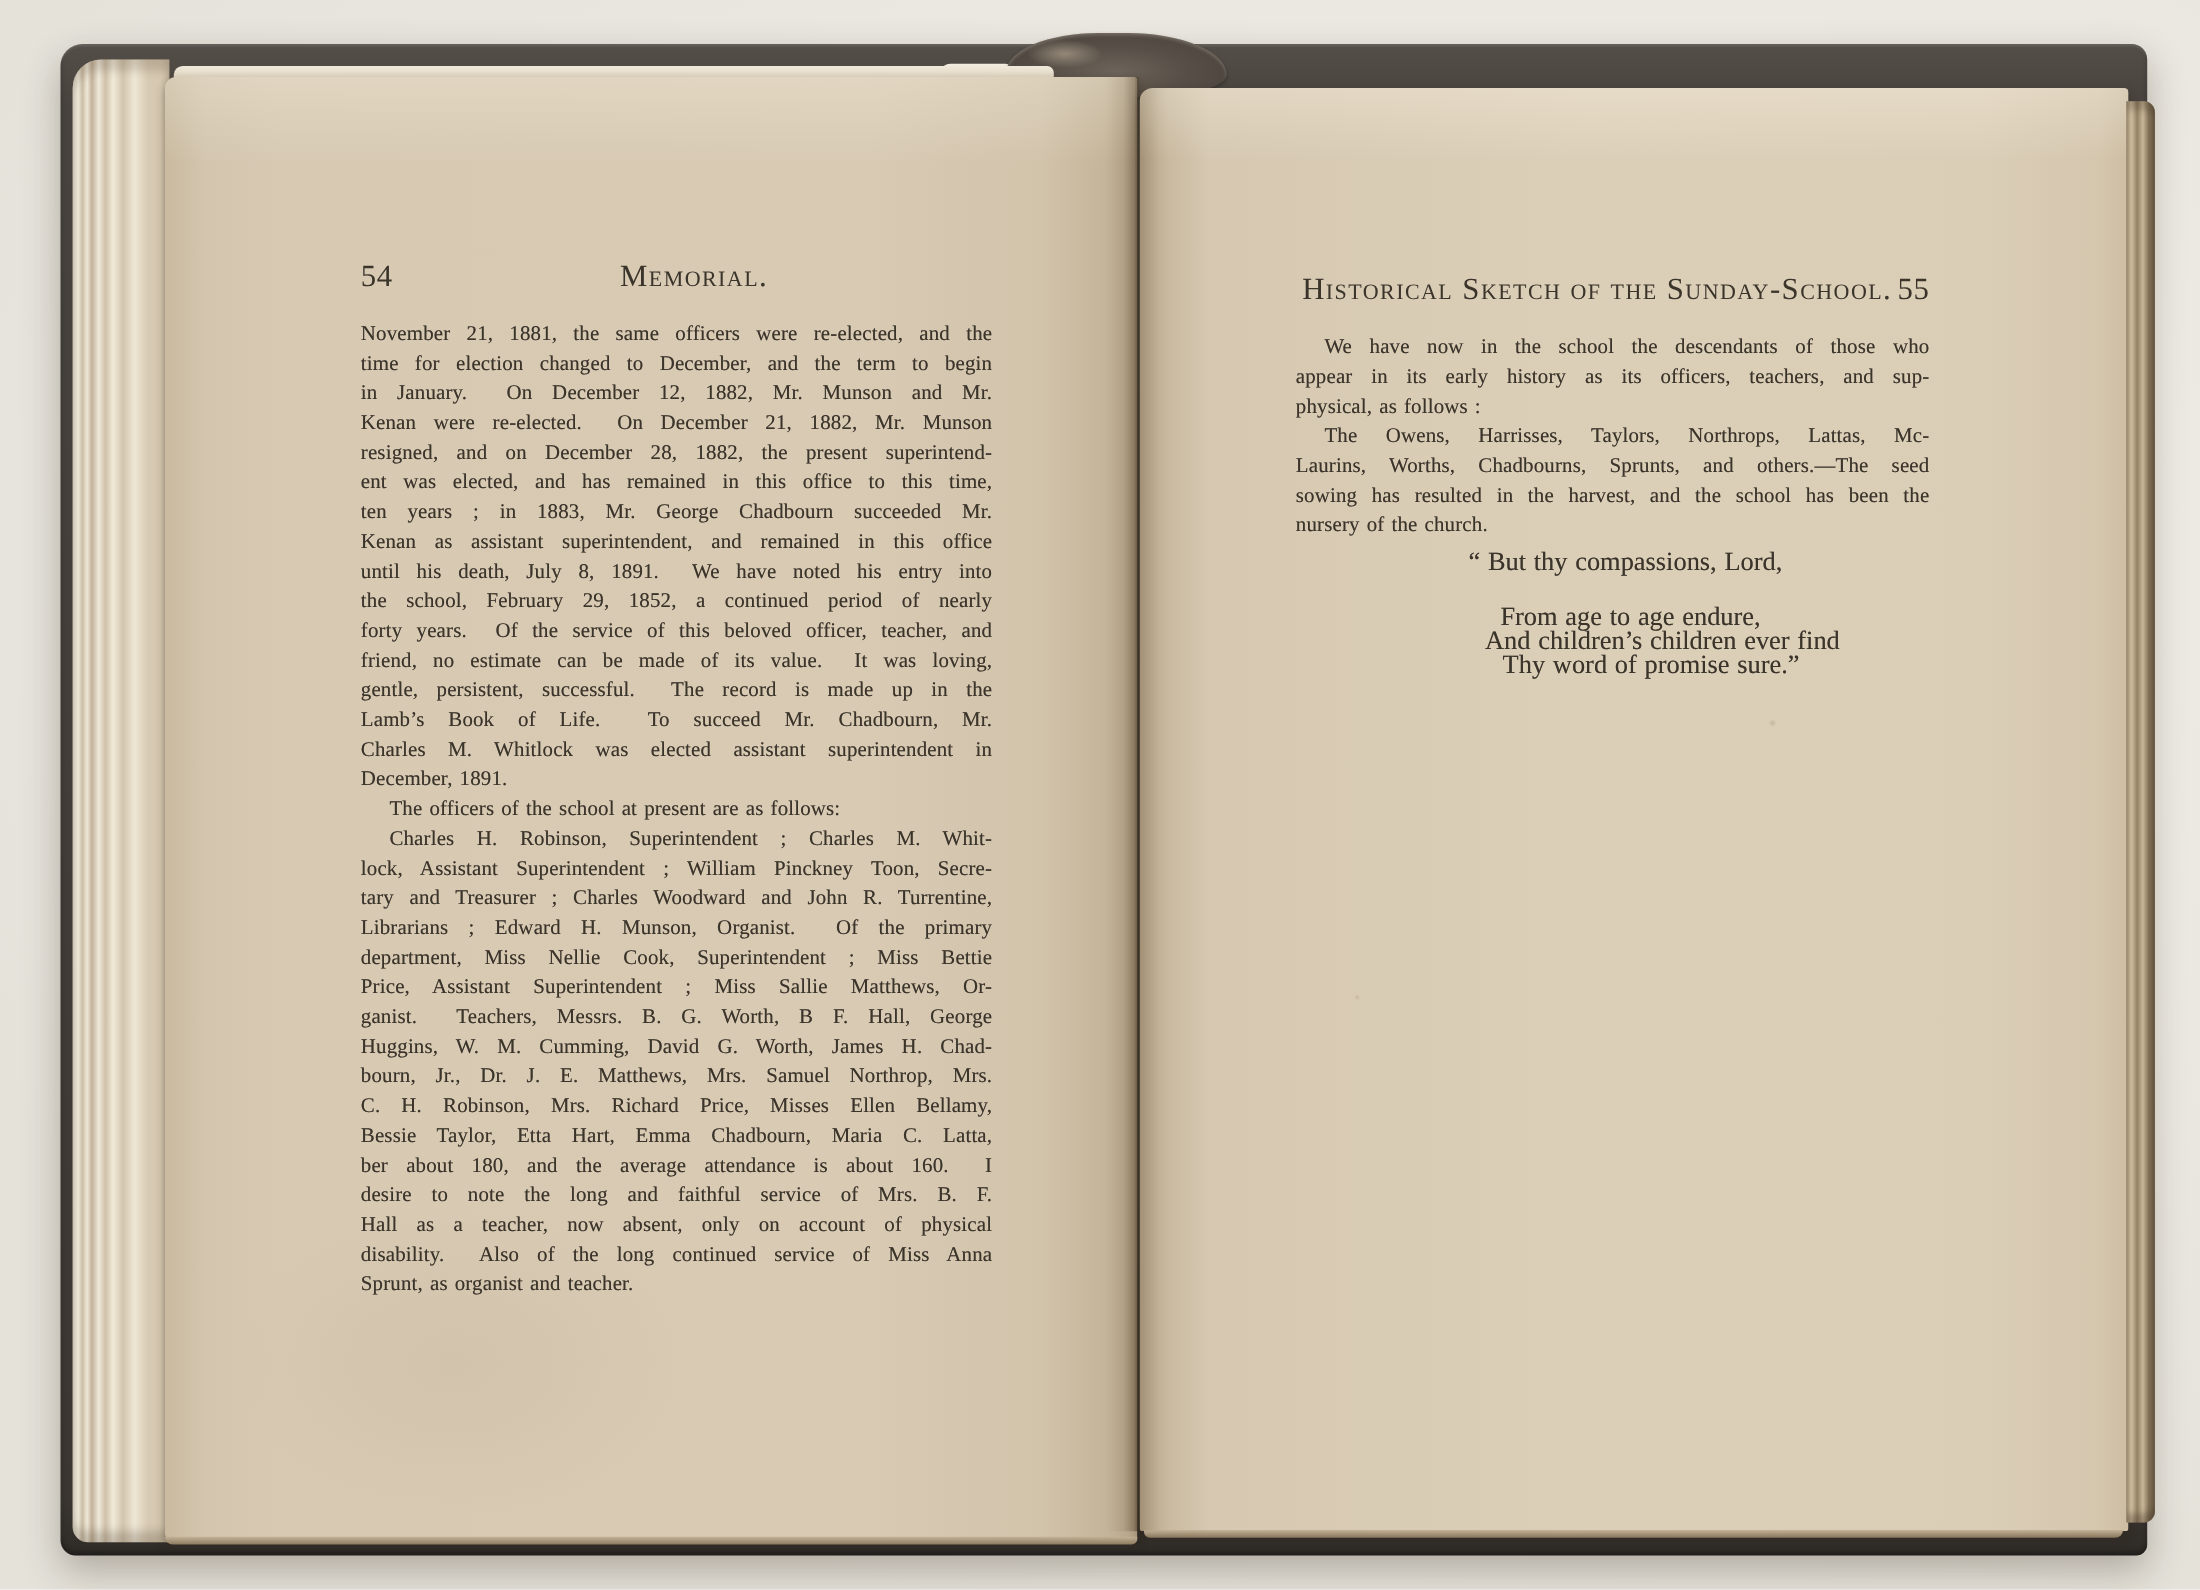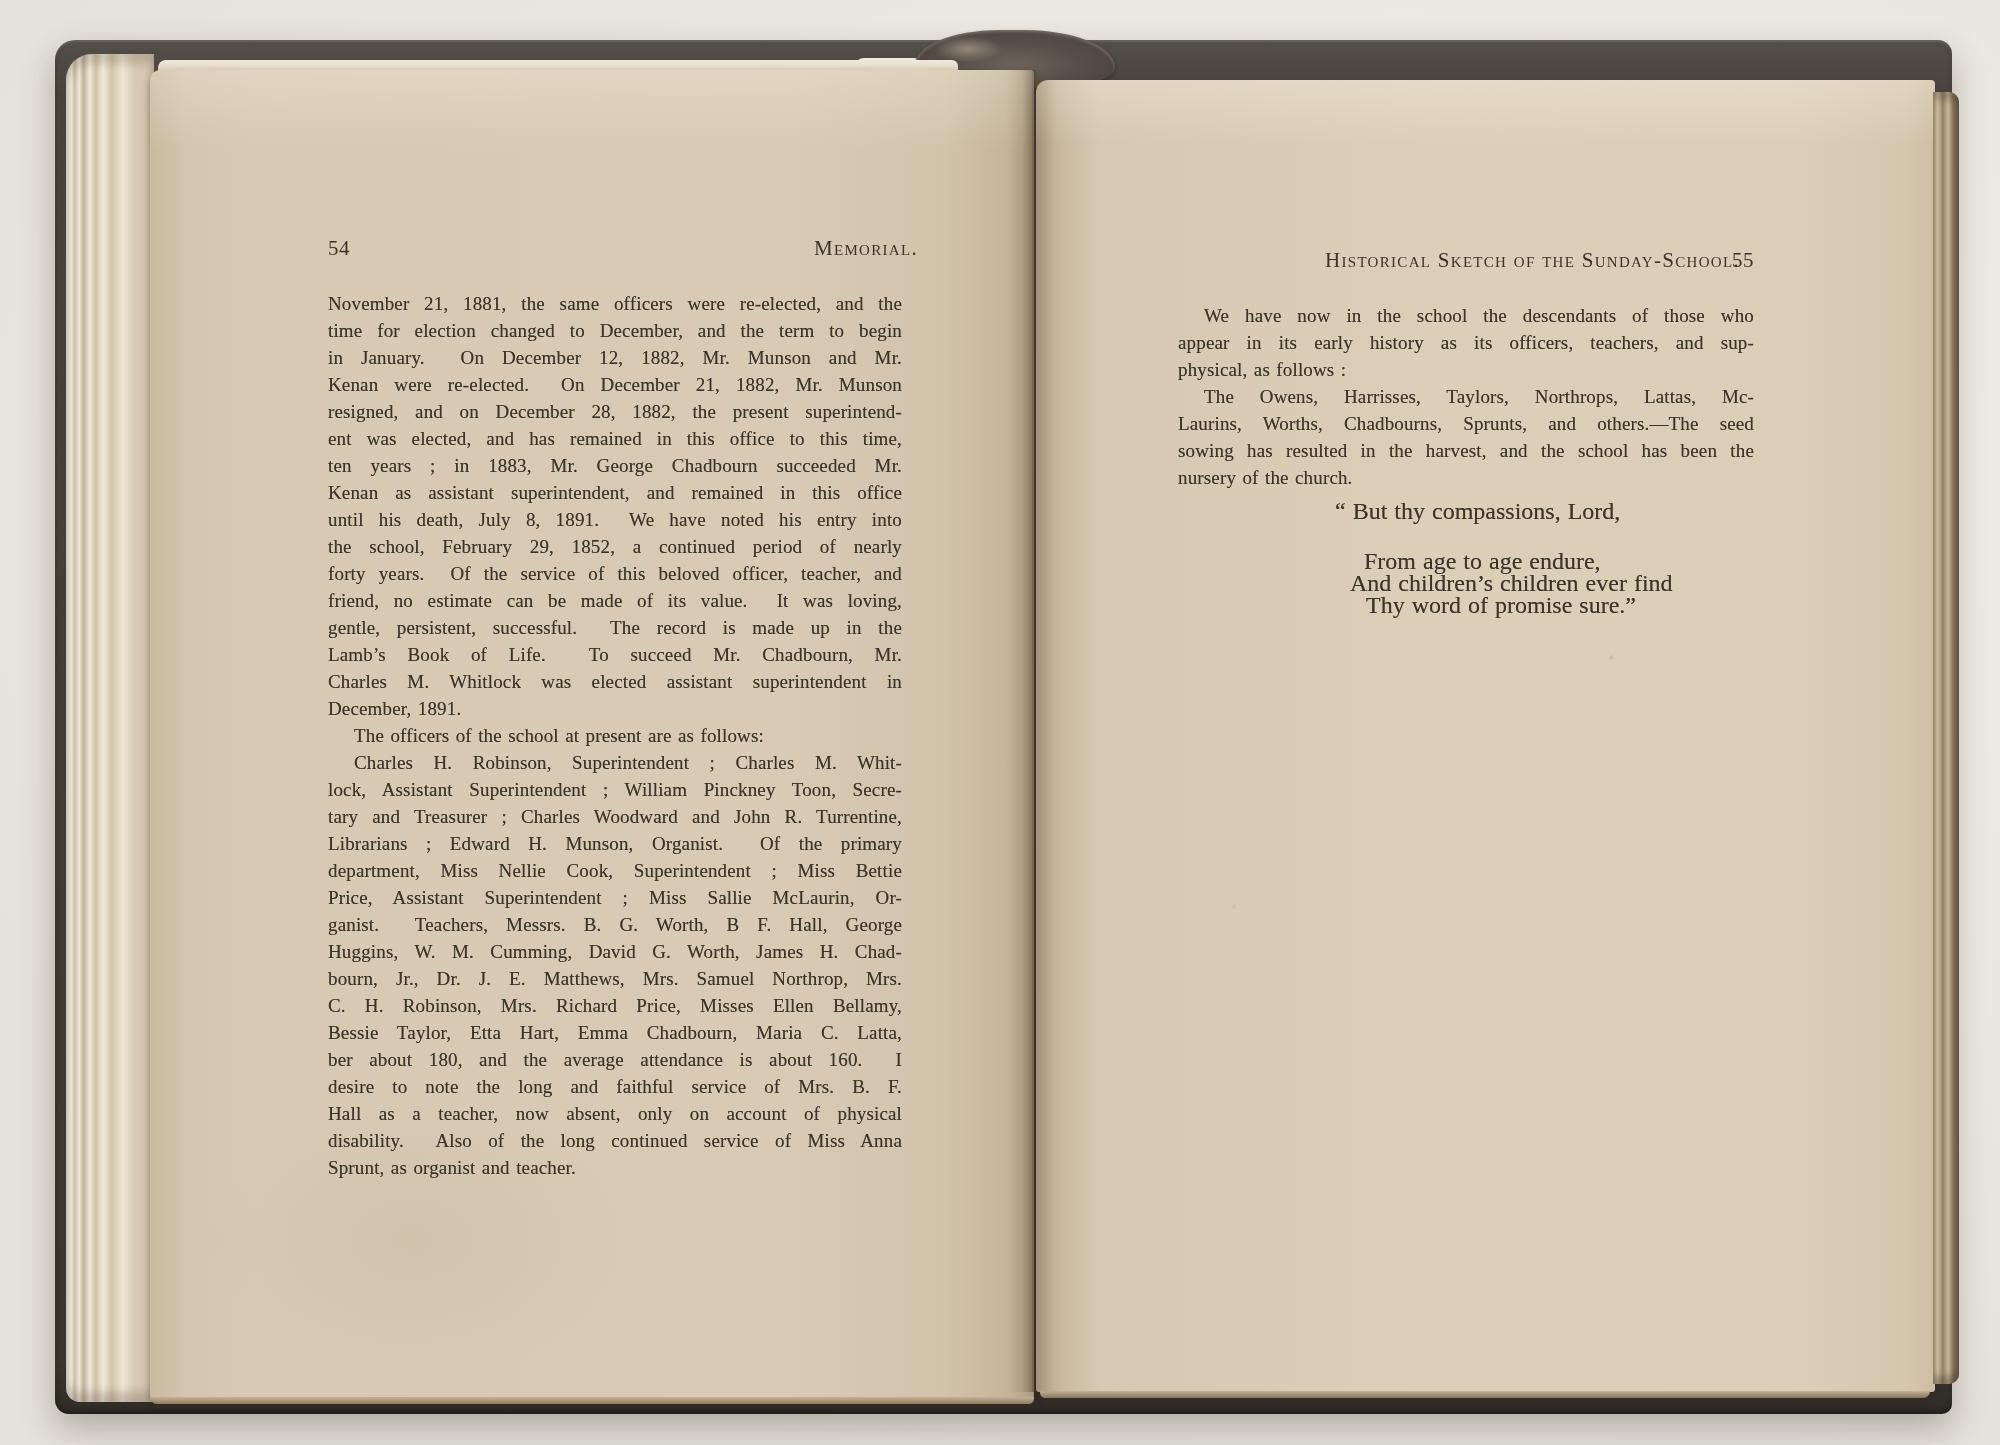--- a/index.html
+++ b/index.html
@@ -98,22 +98,22 @@
       rgba(60,45,28,.48) 50%, rgba(92,74,50,.12) 56%, rgba(92,74,50,0) 100%);
     pointer-events:none;
   }
 
   
   .col{position:absolute;color:#3b342b;}
   .col-left{left:328px;top:236px;width:574px;}
   .col-right{left:1178px;top:248px;width:576px;}
   .pg-header{
     position:relative;height:26px;
-    font-variant:small-caps;font-size:21px;letter-spacing:1.3px;
-    text-align:right;
+    font-variant:small-caps;font-size:28px;letter-spacing:1.3px;
+    text-align:center;
   }
   .pg-header .pgnum{position:absolute;top:0;font-variant:normal;letter-spacing:.5px;}
   .pg-header .pgnum.left{left:0;}
   .pg-header .pgnum.right{right:0;}
   .col-left .runhead{display:inline-block;transform:translateX(16px);}
   .col-right .runhead{display:inline-block;transform:translateX(-14px);}
   .body{margin-top:28px;font-size:19px;line-height:27px;word-spacing:1.5px;letter-spacing:.15px;}
   .tline{
     text-align:justify;text-align-last:justify;height:27px;
     text-shadow:0 0 .6px rgba(59,52,43,.55);
@@ -166,21 +166,21 @@
         <div class="tline">gentle, persistent, successful.&nbsp; The record is made up in the</div>
         <div class="tline">Lamb’s Book of Life.&nbsp; To succeed Mr. Chadbourn, Mr.</div>
         <div class="tline">Charles M. Whitlock was elected assistant superintendent in</div>
         <div class="tline nj">December, 1891.</div>
         <div class="tline ind nj">The officers of the school at present are as follows:</div>
         <div class="tline ind">Charles H. Robinson, Superintendent ; Charles M. Whit-</div>
         <div class="tline">lock, Assistant Superintendent ; William Pinckney Toon, Secre-</div>
         <div class="tline">tary and Treasurer ; Charles Woodward and John R. Turrentine,</div>
         <div class="tline">Librarians ; Edward H. Munson, Organist.&nbsp; Of the primary</div>
         <div class="tline">department, Miss Nellie Cook, Superintendent ; Miss Bettie</div>
-        <div class="tline">Price, Assistant Superintendent ; Miss Sallie McLaurin, Or-</div>
+        <div class="tline">Price, Assistant Superintendent ; Miss Sallie Matthews, Or-</div>
         <div class="tline">ganist.&nbsp; Teachers, Messrs. B. G. Worth, B F. Hall, George</div>
         <div class="tline">Huggins, W. M. Cumming, David G. Worth, James H. Chad-</div>
         <div class="tline">bourn, Jr., Dr. J. E. Matthews, Mrs. Samuel Northrop, Mrs.</div>
         <div class="tline">C. H. Robinson, Mrs. Richard Price, Misses Ellen Bellamy,</div>
         <div class="tline">Bessie Taylor, Etta Hart, Emma Chadbourn, Maria C. Latta,</div>
         <div class="tline">ber about 180, and the average attendance is about 160.&nbsp; I</div>
         <div class="tline">desire to note the long and faithful service of Mrs. B. F.</div>
         <div class="tline">Hall as a teacher, now absent, only on account of physical</div>
         <div class="tline">disability.&nbsp; Also of the long continued service of Miss Anna</div>
         <div class="tline nj">Sprunt, as organist and teacher.</div>

